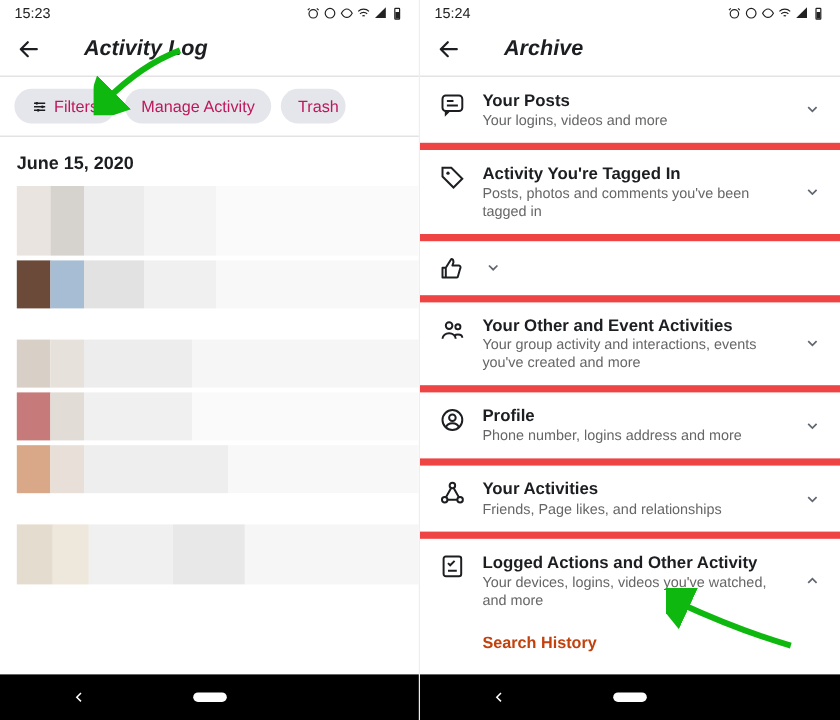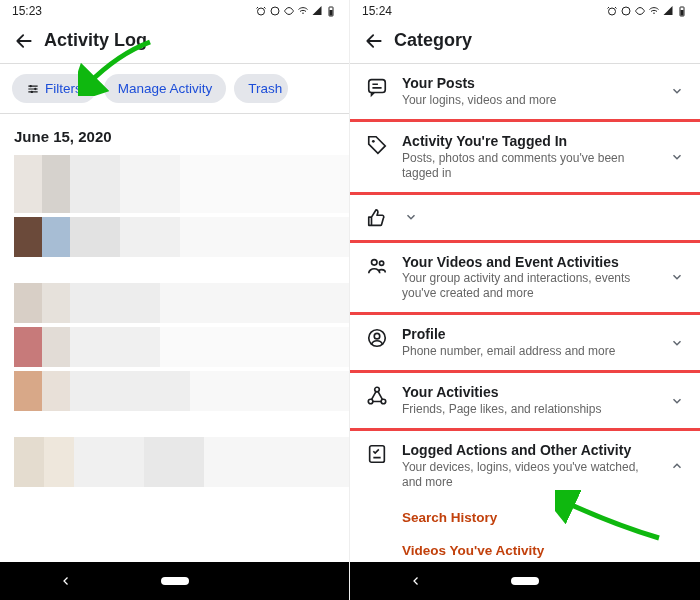--- a/index.html
+++ b/index.html
@@ -3,33 +3,33 @@
 <meta charset="utf-8">
 <style>
   * { box-sizing: border-box; margin: 0; padding: 0; }
   body { font-family: -apple-system, Helvetica, Arial, sans-serif; background: #fff; width: 700px; height: 600px; overflow: hidden; }
   .wrap { display: flex; width: 700px; height: 556px; }
   .phone { width: 350px; height: 600px; position: relative; background: #fff; display: flex; flex-direction: column; border-right: 1px solid #eee; }
   .phone:last-child { border-right: none; }
   .status-bar { display: flex; justify-content: space-between; align-items: center; padding: 4px 12px 2px; font-size: 12px; font-weight: 500; color: #222; }
   .status-icons { display: flex; gap: 2px; align-items: center; }
   .status-icons svg { width: 12px; height: 12px; }
-  .header { display: flex; align-items: center; padding: 10px 14px 12px; gap: 10px; }
+  .header { display: flex; align-items: center; padding: 10px 14px 12px; gap: 36px; font-style: italic; }
   .header-title { font-size: 18px; font-weight: 600; color: #1c1e21; }
   .divider { height: 1px; background: #ddd; }
   .chips { display: flex; gap: 8px; padding: 10px 10px 10px 12px; overflow: hidden; }
-  .chip { background: #e4e6eb; border-radius: 18px; padding: 7px 14px; font-size: 13.5px; font-weight: 500; color: #1d4ed8; display: flex; align-items: center; gap: 5px; white-space: nowrap; }
+  .chip { background: #e4e6eb; border-radius: 18px; padding: 7px 14px; font-size: 13.5px; font-weight: 500; color: #be185d; display: flex; align-items: center; gap: 5px; white-space: nowrap; }
   .chip.cut { padding-right: 6px; }
   .date-label { font-weight: 700; font-size: 15px; padding: 14px 14px 10px; color: #1c1e21; }
   .blur-area { flex: 1; position: relative; overflow: hidden; }
   .mosaic-row { display: flex; height: 58px; margin-bottom: 4px; }
   .mosaic-cell { height: 100%; }
   .mosaic-spacer { height: 22px; }
   .category-list { flex: 1; overflow: hidden; }
-  .cat-item { display: flex; align-items: flex-start; padding: 11px 14px 11px 16px; border-bottom: 3px solid #ef4444; gap: 14px; }
+  .cat-item { display: flex; align-items: flex-start; padding: 11px 14px 11px 16px; border-bottom: 6px solid #ef4444; gap: 14px; }
   .cat-item.noborder { border-bottom: none; }
   .cat-icon { width: 22px; height: 22px; flex-shrink: 0; display: flex; align-items: center; justify-content: center; margin-top: 1px; }
   .cat-text { flex: 1; min-width: 0; }
   .cat-title { font-weight: 700; font-size: 14px; color: #1c1e21; line-height: 1.2; }
   .cat-sub { font-size: 12px; color: #666; margin-top: 1px; line-height: 1.25; }
   .cat-chev { width: 18px; flex-shrink: 0; display: flex; align-items: center; justify-content: center; color: #606770; align-self: center; }
   .sub-item { padding: 9px 14px 9px 52px; font-weight: 700; font-size: 13.5px; color: #c2410c; }
   .nav-bar { height: 38px; background: #000; display: flex; align-items: center; justify-content: space-between; padding: 0 60px; position: absolute; bottom: 0; left: 0; right: 0; }
   .nav-home { width: 28px; height: 8px; background: #fff; border-radius: 4px; }
   .nav-left { width: 12px; height: 12px; }
@@ -193,21 +193,21 @@
           </svg>
       </span>
     </div>
 
     <div class="header">
       <span>
         <svg width="20" height="20" viewBox="0 0 24 24">
             <path d="M20 12H4m0 0l7-7m-7 7l7 7" stroke="#1c1e21" stroke-width="2.2" fill="none" stroke-linecap="round" stroke-linejoin="round"></path>
           </svg>
       </span>
-      <span class="header-title">Category</span>
+      <span class="header-title">Archive</span>
     </div>
     <div class="divider"></div>
 
     <div class="category-list">
 
       <div class="cat-item">
         <span class="cat-icon">
             <svg viewBox="0 0 24 24" width="22" height="22">
               <rect x="3" y="4" width="18" height="14" rx="3" fill="none" stroke="#1c1e21" stroke-width="1.8"></rect>
               <path d="M7 9h6M7 13h10" stroke="#1c1e21" stroke-width="1.8"></path>
@@ -258,41 +258,41 @@
 
       <div class="cat-item">
         <span class="cat-icon">
             <svg viewBox="0 0 24 24" width="22" height="22">
               <circle cx="9" cy="8" r="3" fill="none" stroke="#1c1e21" stroke-width="1.8"></circle>
               <circle cx="17" cy="9" r="2.3" fill="none" stroke="#1c1e21" stroke-width="1.8"></circle>
               <path d="M3 20c0-3 3-5 6-5s6 2 6 5M14 17c1-1 2-1 3-1 2 0 4 1 4 3" fill="none" stroke="#1c1e21" stroke-width="1.8"></path>
             </svg>
           </span>
         <div class="cat-text">
-            <div class="cat-title">Your Videos and Event Activities</div>
+            <div class="cat-title">Your Other and Event Activities</div>
             <div class="cat-sub">Your group activity and interactions, events you've created and more</div>
           </div>
         <span class="cat-chev">
             <svg width="14" height="14" viewBox="0 0 24 24">
               <path d="M6 9l6 6 6-6" stroke="#606770" stroke-width="2.5" fill="none"></path>
             </svg>
           </span>
       </div>
 
       <div class="cat-item">
         <span class="cat-icon">
             <svg viewBox="0 0 24 24" width="22" height="22">
               <circle cx="12" cy="12" r="9" fill="none" stroke="#1c1e21" stroke-width="1.8"></circle>
               <circle cx="12" cy="10" r="3" fill="none" stroke="#1c1e21" stroke-width="1.8"></circle>
               <path d="M6 19c1-3 4-4 6-4s5 1 6 4" fill="none" stroke="#1c1e21" stroke-width="1.8"></path>
             </svg>
           </span>
         <div class="cat-text">
             <div class="cat-title">Profile</div>
-            <div class="cat-sub">Phone number, email address and more</div>
+            <div class="cat-sub">Phone number, logins address and more</div>
           </div>
         <span class="cat-chev">
             <svg width="14" height="14" viewBox="0 0 24 24">
               <path d="M6 9l6 6 6-6" stroke="#606770" stroke-width="2.5" fill="none"></path>
             </svg>
           </span>
       </div>
 
       <div class="cat-item">
         <span class="cat-icon">

